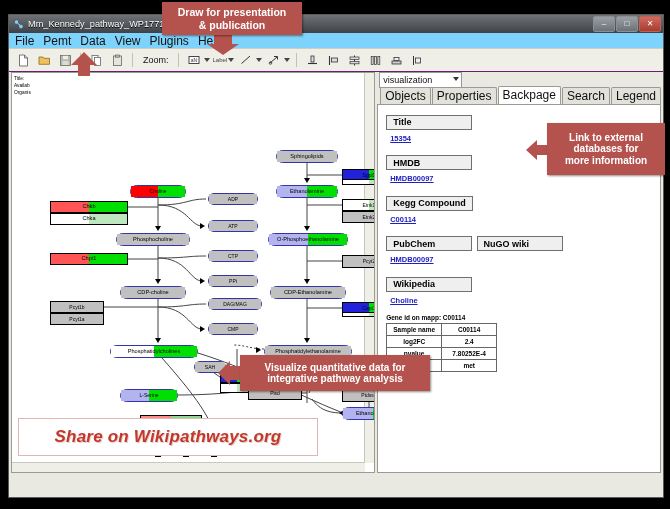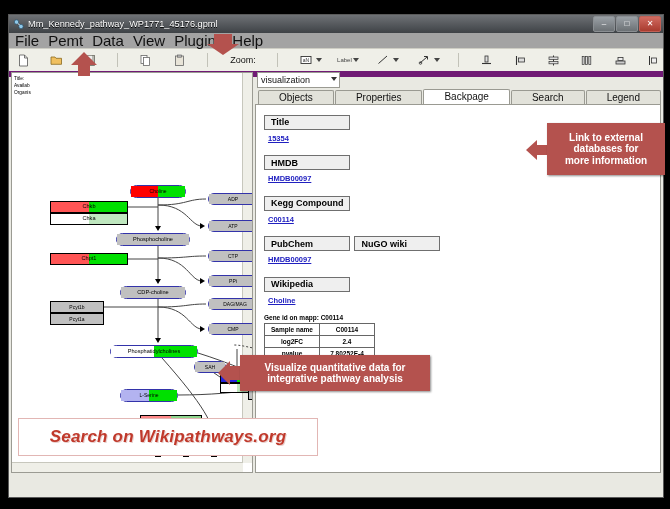--- a/index.html
+++ b/index.html
@@ -13,27 +13,27 @@
             padding:0 4px;color:#fff;font-size:9px;position:relative;}
   .titlebar .tb-icon{width:11px;height:11px;margin-right:4px;display:inline-block;position:relative;}
   .tb-icon svg{display:block}
   .title-text{white-space:nowrap;overflow:hidden;text-shadow:0 1px 0 #000;font-size:9.2px;}
   .tb-buttons{position:absolute;right:2px;top:1px;display:flex;gap:1px;}
   .tb-btn{width:20px;height:14px;border:1px solid #8b8f93;border-radius:2px;
           background:linear-gradient(#9aa0a6,#6c7175);color:#fff;font-size:8px;line-height:13px;text-align:center;}
   .tb-btn.close{background:linear-gradient(#d06a60,#a93b2f);border-color:#c06055;}
 
   
-  .menubar{height:15px;background:#a3a3a3;border-bottom:1px solid #cdcdc4;display:flex;align-items:center;
-           padding-left:6px;gap:9px;font-size:15px;color:#111;}
+  .menubar{height:15px;background:#7dd3fc;border-bottom:1px solid #cdcdc4;display:flex;align-items:center;
+           padding-left:6px;gap:9px;font-size:12px;color:#111;}
   .menubar span{cursor:default;}
 
   
-  .toolbar{height:22px;background:#efefe8;border-bottom:6px solid #701a75;display:flex;align-items:center;
-           padding-left:5px;gap:3px;justify-content:space-between;}
+  .toolbar{height:22px;background:#efefe8;border-bottom:1px solid #701a75;display:flex;align-items:center;
+           padding-left:5px;gap:3px;}
   .tbi{width:16px;height:16px;display:flex;align-items:center;justify-content:center;border:1px solid transparent;border-radius:2px;}
   .tbi svg{display:block}
   .sep{width:1px;height:14px;background:#c2c2b8;margin:0 3px;}
   .zoomlabel{font-size:9px;color:#111;margin-left:4px;margin-right:3px;}
   .combo{height:15px;background:#fff;border:1px solid #9a9a92;display:flex;align-items:center;
          font-size:9px;padding-left:3px;color:#111;position:relative;}
   .combo .arrow{position:absolute;right:2px;top:4px;width:0;height:0;border-left:3px solid transparent;
          border-right:3px solid transparent;border-top:4px solid #333;}
   #zoomCombo{width:88px;}
   .dropicon{display:flex;align-items:center;gap:1px;}
@@ -55,21 +55,21 @@
   .L{left:0;right:50%;} .R{left:50%;right:0;}
 
   .handle{position:absolute;width:4px;height:4px;background:#ffe600;border:1px solid #000;z-index:9;}
 
   .titleblock{position:absolute;left:2px;top:2px;font-size:4.8px;color:#000;line-height:1.5;}
 
   
   .rightpanel{flex:1;display:flex;flex-direction:column;margin:2px 2px 2px 0;}
   .viscombo{height:14px;width:78px;margin:0 0 2px 2px;}
   .tabstrip{display:flex;align-items:flex-end;gap:1px;padding-left:3px;height:14px;}
-  .tab{font-size:10px;padding:1px 20px;border:1px solid #9a9a92;border-bottom:none;background:#e2e2da;color:#111;
+  .tab{font-size:12px;padding:1px 4px;border:1px solid #9a9a92;border-bottom:none;background:#e2e2da;color:#111;
        border-radius:2px 2px 0 0;}
   .tab.active{background:#fff;padding-bottom:2px;font-weight:normal;}
   .backpage{flex:1;background:#fff;border:1px solid #9a9a92;overflow:hidden;position:relative;padding:6px 8px;}
   .dbbox{border:1px solid #6f6f6f;background:#efefef;display:inline-block;padding:1.5px 6px;font-size:9px;
          font-weight:bold;color:#000;min-width:72px;}
   .dblink{display:block;margin:4px 0 9px 4px;font-size:7.5px;color:#2020c0;text-decoration:underline;font-weight:bold;}
   .dbplain{display:block;margin:4px 0 9px 4px;font-size:7.5px;color:#000;font-weight:bold;}
   .exprhdr{font-size:9px;font-weight:bold;color:#000;margin:4px 0 8px 0;}
   .geneid{font-size:6.5px;font-weight:bold;color:#000;margin-bottom:2px;}
   table.expr{border-collapse:collapse;font-size:6.5px;}
@@ -540,20 +540,24 @@
                   <td>met</td>
                 </tr>
               </tbody>
             </table>
         </div>
       </div>
     </div>
 
   </div>
 
+  <div class="callout" id="calloutDraw" style="left:162px;top:2px;width:140px;height:33px;">
+    <span style="white-space:pre-line">Draw for presentation
+&amp; publication</span>
+  </div>
   <svg class="calloutTail" style="left:206px;top:34px;" width="34" height="22">
     <polygon points="8,0 26,0 26,10 33,10 17,21 1,10 8,10" fill="#b4524e"></polygon>
   </svg>
 
   <svg class="calloutTail" style="left:70px;top:52px;" width="28" height="24">
     <polygon points="14,0 27,13 20,13 20,24 8,24 8,13 1,13" fill="#b4524e"></polygon>
   </svg>
 
   <div class="callout" id="calloutLinks" style="left:547px;top:123px;width:118px;height:52px;font-size:10px;">
     <span style="white-space:pre-line">Link  to external
@@ -566,16 +570,16 @@
 
   <div class="callout" id="calloutVis" style="left:240px;top:355px;width:190px;height:36px;font-size:10px;">
     <span style="white-space:pre-line">Visualize quantitative data  for
 integrative pathway analysis</span>
   </div>
   <svg class="calloutTail" style="left:218px;top:360px;" width="24" height="26">
     <polygon points="0,13 12,1 12,6 24,6 24,20 12,20 12,25" fill="#b4524e"></polygon>
   </svg>
 
   <div class="share" style="left:18px;top:418px;width:298px;height:36px;">
-    <span>Search on Wikipathways.org</span>
+    <span>Share on Wikipathways.org</span>
   </div>
 
 </div>
 
 </body></html>

